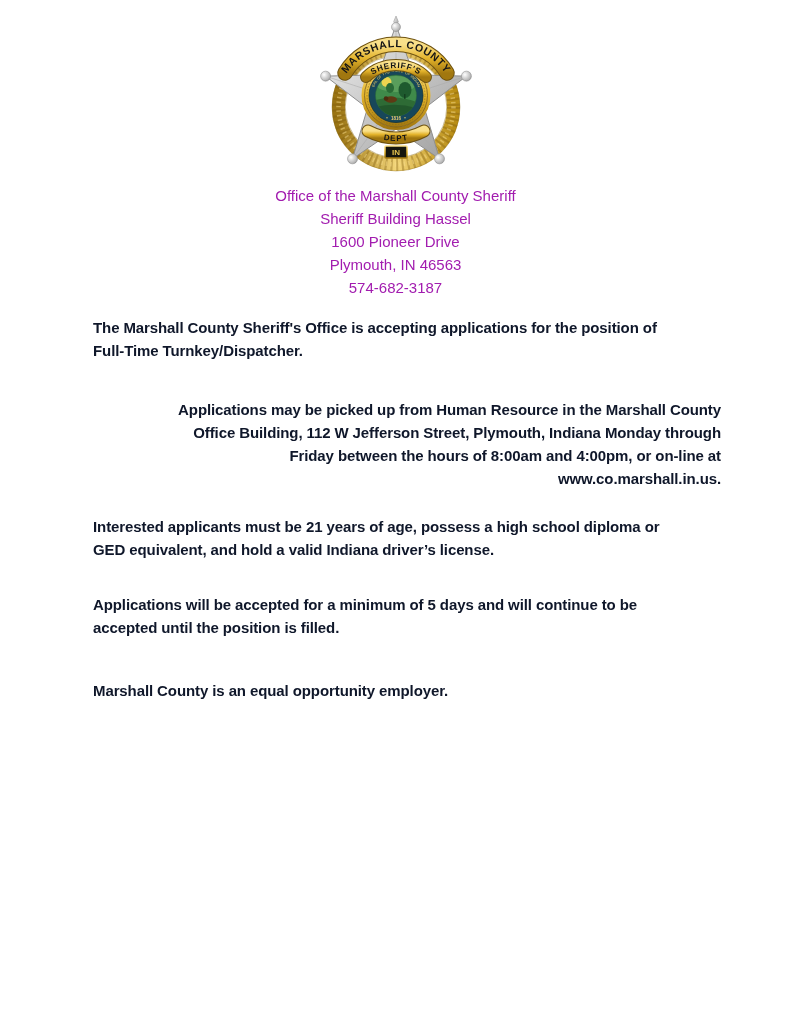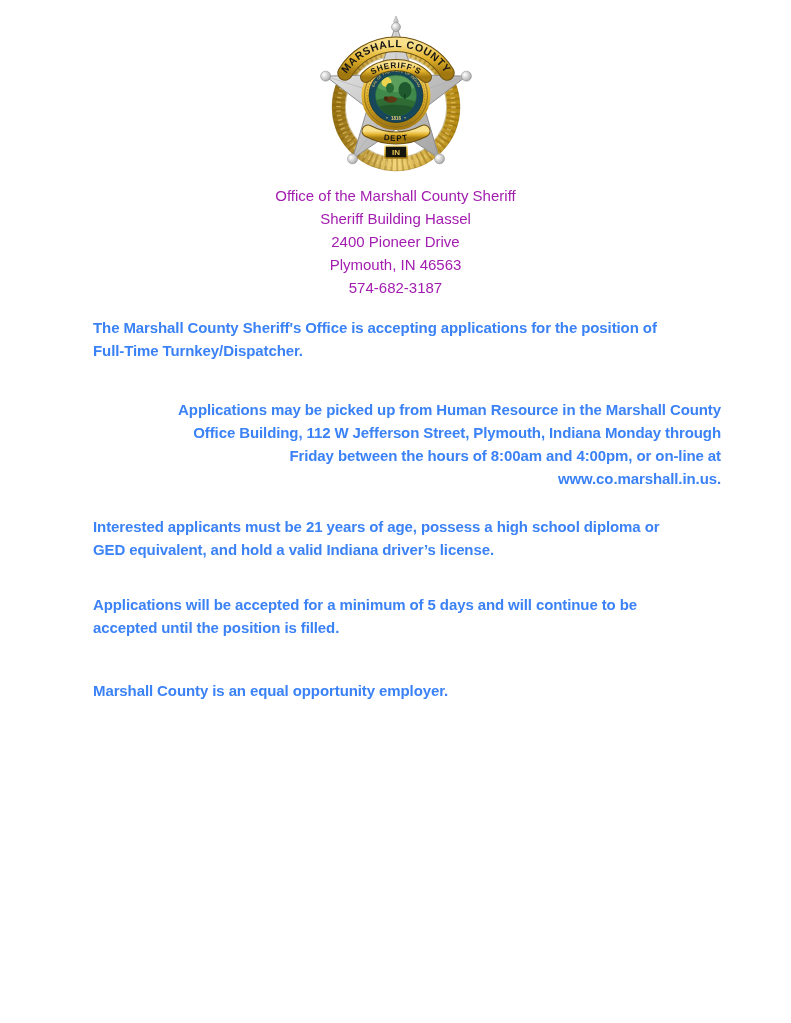--- a/index.html
+++ b/index.html
@@ -8,21 +8,21 @@
     font-family: "Liberation Sans", sans-serif; color: #1a1a1a; overflow: hidden;
   }
   .badge-wrap { padding-top: 14px; text-align: center; }
   .badge-wrap svg { display: inline-block; }
   .letterhead {
     margin-top: 8px; text-align: center;
     font-size: 15px; line-height: 23px; font-weight: 400; color: #a21caf;
   }
   .letter-body {
     margin: 17px 70px 0 93px;
-    font-size: 15px; line-height: 23px; font-weight: 700; color: #3b82f6;
+    font-size: 15px; line-height: 23px; font-weight: 700; color: #0f172a;
     letter-spacing: -0.1px;
   }
   .para { margin: 0; white-space: pre-line; }
   .para.p1 { margin-bottom: 36px; }
   .para.p2 { margin-bottom: 25px; text-align: right; }
   .para.p3 { margin-bottom: 32px; margin-top: 13px; }
   .para.p4 { margin-bottom: 40px; }
   .para.p5 { margin-bottom: 16px; }
   .svgtext { font-family: "Liberation Sans", sans-serif; }
 </style>
@@ -150,21 +150,21 @@
       <g>
         <rect x="128" y="264" width="44" height="24" rx="2" fill="#15150D" stroke="url(#gold)" stroke-width="3"></rect>
         <text class="svgtext" x="150" y="282" font-size="16" font-weight="bold" fill="#E9C64F" text-anchor="middle">IN</text>
       </g>
     </svg>
   </div>
 
   <div class="letterhead">
     <div>Office of the Marshall County Sheriff</div>
     <div>Sheriff Building Hassel</div>
-    <div>2400 Pioneer Drive</div>
+    <div>1600 Pioneer Drive</div>
     <div>Plymouth, IN 46563</div>
     <div>574-682-3187</div>
   </div>
 
   <div class="letter-body">
     <p class="para p1">The Marshall County Sheriff's Office is accepting applications for the position of
 Full-Time Turnkey/Dispatcher.</p>
     <p class="para p2">Applications may be picked up from Human Resource in the Marshall County
 Office Building, 112 W Jefferson Street, Plymouth, Indiana Monday through
 Friday between the hours of 8:00am and 4:00pm, or on-line at

